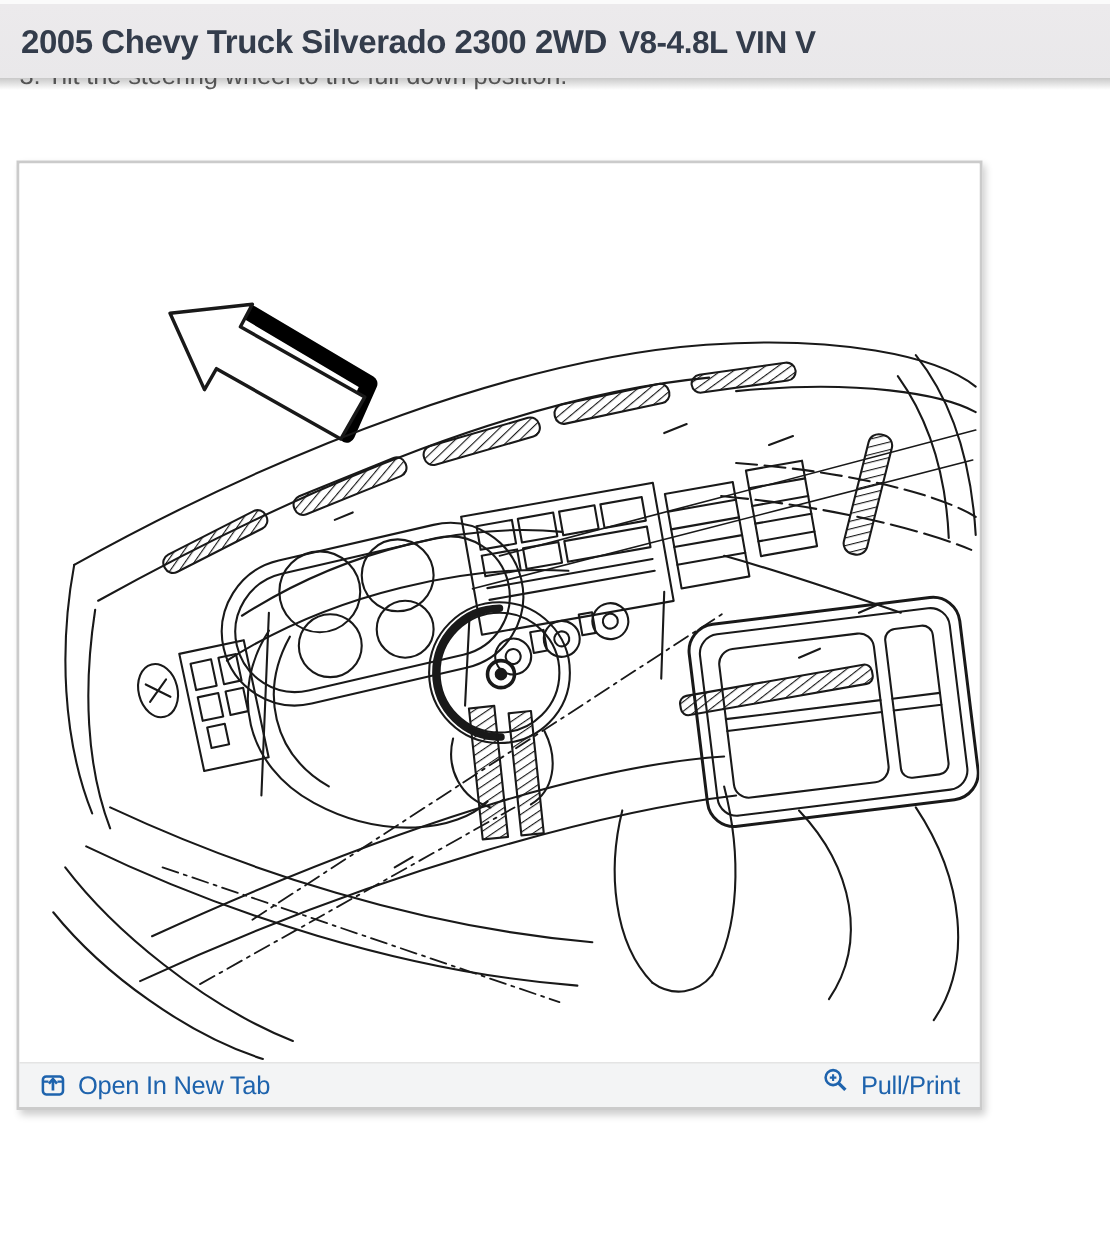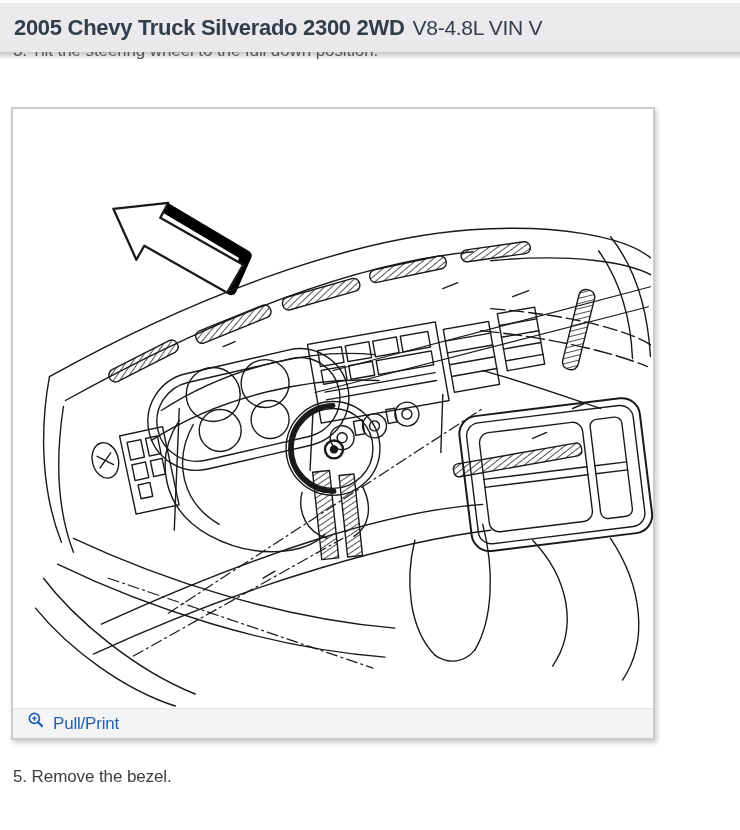--- a/index.html
+++ b/index.html
@@ -31,21 +31,21 @@
     pointer-events: none;
   }
   .page-title {
     font-size: 22px;
     font-weight: 700;
     color: #333c4b;
     letter-spacing: -0.3px;
     white-space: nowrap;
   }
   .page-title .title-suffix {
-    font-weight: 400;
+    font-weight: 700;
     font-size: 21px;
     margin-left: 8px;
   }
 
   
   .step3-clipped {
     position: absolute;
     top: 41px;
     left: 13px;
     z-index: 1;
@@ -289,26 +289,35 @@
         <path d="M520,330 L534,324"></path>
         <path d="M250,470 L262,463"></path>
         <path d="M560,300 L574,294"></path>
         <path d="M500,188 L516,182"></path>
       </g>
     </svg>
   </div>
 
   <div class="figure-footer">
     <a class="fig-link">
+      <svg class="icn" width="17" height="17" viewBox="0 0 17 17">
+        <rect x="1.6" y="2.6" width="13.4" height="12" rx="2.2" fill="none" stroke="currentColor" stroke-width="1.7"></rect>
+        <line x1="1.6" y1="6" x2="5.3" y2="6" stroke="currentColor" stroke-width="1.5"></line>
+        <line x1="11.3" y1="6" x2="15" y2="6" stroke="currentColor" stroke-width="1.5"></line>
+        <line x1="8.3" y1="12" x2="8.3" y2="5" stroke="currentColor" stroke-width="1.8"></line>
+        <path d="M5.6,7.4 L8.3,4.4 L11,7.4" fill="none" stroke="currentColor" stroke-width="1.8"></path>
+      </svg>
+      <span>Open In New Tab</span>
+    </a>
+    <a class="fig-link">
       <svg class="icn raised" width="18" height="18" viewBox="0 0 18 18">
         <circle cx="7.4" cy="7.4" r="5" fill="none" stroke="currentColor" stroke-width="1.7"></circle>
         <line x1="11.2" y1="11.2" x2="15.6" y2="15.6" stroke="currentColor" stroke-width="2.2"></line>
         <line x1="7.4" y1="5.2" x2="7.4" y2="9.6" stroke="currentColor" stroke-width="1.4"></line>
         <line x1="5.2" y1="7.4" x2="9.6" y2="7.4" stroke="currentColor" stroke-width="1.4"></line>
       </svg>
       <span>Pull/Print</span>
     </a>
   </div>
 </div>
 
 <div class="steps-bottom">
-  <p>5. Remove the bezel.</p>
 </div>
 
 </body></html>

